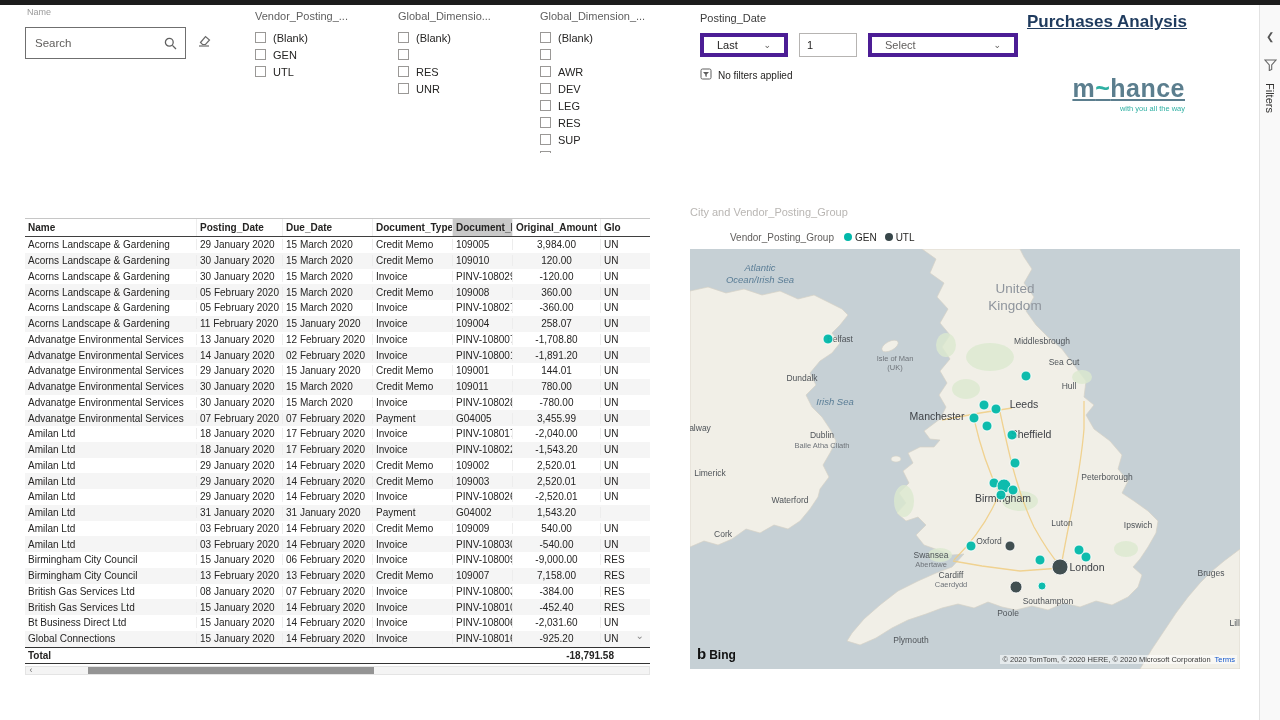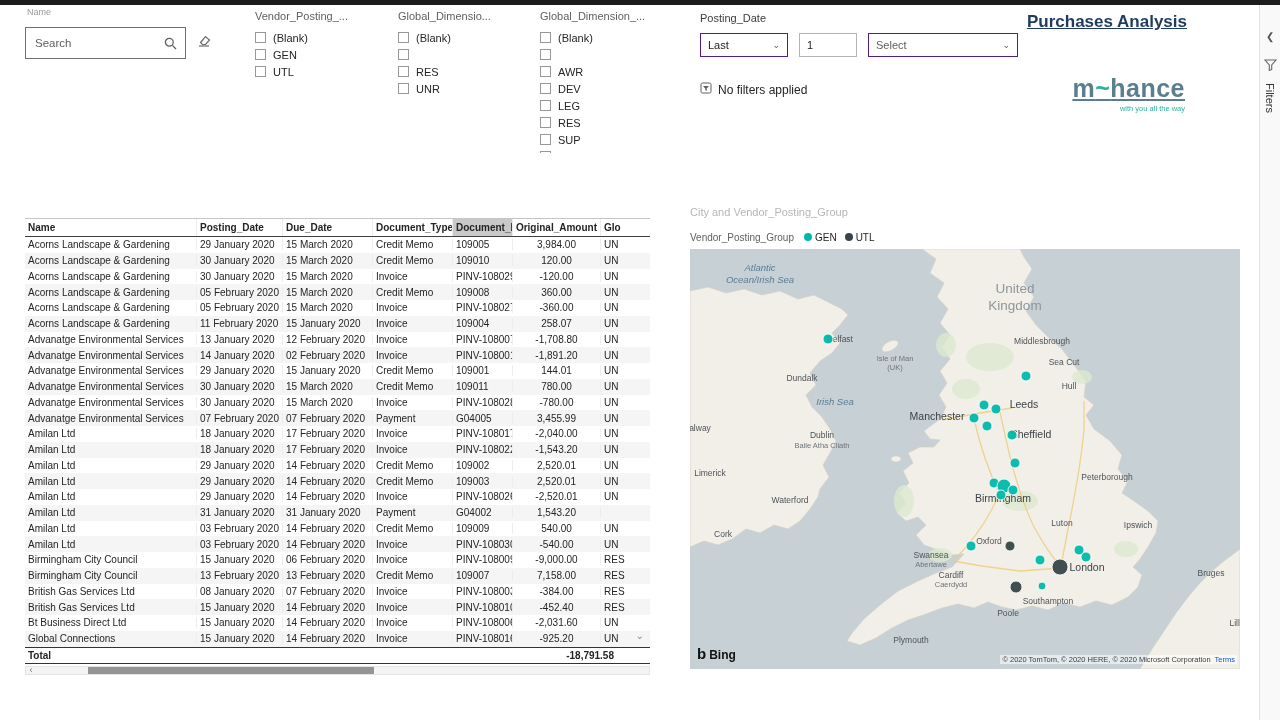--- a/index.html
+++ b/index.html
@@ -22,25 +22,25 @@
   .slicer-items { }
   .slicer[data-slicer="2"] .slicer-items { height:124px; overflow:hidden; }
   .slicer-item { display:flex; align-items:center; height:17px; }
   .cb { width:11px; height:11px; border:1px solid #9a9896; background:#fff; margin-right:7px; flex:none; }
   .cb-label { font-size:11px; color:#252423; white-space:nowrap; }
 
   
   .pd { position:absolute; left:700px; top:12px; }
   .pd-label { font-size:11px; color:#3b3b3b; margin-bottom:9px; }
   .pd-controls { display:flex; gap:11px; }
-  .pd-dd { width:88px; height:24px; border:1px solid #4c1d95; background:#fff; display:flex; align-items:center; justify-content:space-between; padding:0 7px; font-size:11px; color:#252423; }
+  .pd-dd { width:88px; height:24px; border:4px solid #4c1d95; background:#fff; display:flex; align-items:center; justify-content:space-between; padding:0 13px; font-size:11px; color:#252423; }
   .pd-dd.wide { width:150px; color:#605e5c; }
   .pd-input { width:58px; height:24px; border:1px solid #b6b4b2; background:#fff; display:flex; align-items:center; padding:0 7px; font-size:11px; color:#252423; }
   .chev { color:#605e5c; font-size:9px; }
-  .pd-status { display:flex; align-items:center; gap:6px; margin-top:25px; font-size:12px; color:#252423;text-align:center; }
+  .pd-status { display:flex; align-items:center; gap:6px; margin-top:11px; font-size:10px; color:#252423;text-align:center; }
 
   
   .report-title { position:absolute; top:12px; right:93px; font-size:17px; font-weight:600; color:#1f3b5e; text-decoration:underline; }
   .logo { position:absolute; top:76px; right:95px; text-align:right; }
   .logo-text { font-size:25px; font-weight:600; color:#5b7e8e; letter-spacing:.5px; line-height:1;text-decoration:underline; }
   .logo-text .tilde { color:#2fb0a3; }
   .logo-tagline { font-size:7.5px; color:#2fb0a3; margin-top:3px; }
 
   
   .fpane { position:absolute; top:5px; right:0; bottom:0; width:21px; background:#f9f9f9; border-left:1px solid #e2e2e2; }
@@ -65,21 +65,21 @@
   .tamount { width:420px; text-align:right; }
   .scroll-down { position:absolute; right:6px; top:412px; font-size:10px; color:#8a8a8a; cursor:pointer; }
   .hscroll { position:relative; margin-top:2px; width:625px; height:9px; background:#f4f4f4; border:1px solid #e4e4e4; }
   .hscroll-arrow { position:absolute; left:0; top:0; width:10px; height:7px; font-size:9px; line-height:7px; color:#6e6e6e; text-align:center; cursor:pointer; }
   .hscroll-thumb { position:absolute; left:62px; top:0; width:286px; height:7px; background:#949494; cursor:grab; }
 
   
   .mapviz { position:absolute; left:690px; top:206px; width:552px; height:472px; }
   .map-title { font-size:11px; color:#b9b6b3; height:16px; }
   .map-legend { display:flex; align-items:center; gap:10px; margin-top:8px; font-size:10px; height:14px; }
-  .legend-title { color:#605e5c; }
+  .legend-title { color:#605e5c;margin-left:40px; }
   .legend-item { display:flex; align-items:center; gap:3px; color:#252423; }
   .legend-dot { width:8px; height:8px; border-radius:50%; display:inline-block; }
   .map-canvas { position:relative; margin-top:5px; width:550px; height:420px; overflow:hidden; }
   .map-canvas svg { position:absolute; left:0; top:0; }
   .ml { fill:#4f5459; }
   .ml.water { fill:#5a7d96; font-style:italic; font-size:9.5px; }
   .ml.country { fill:#8f959d; font-size:13.5px; }
   .ml.city { fill:#3f4247; font-size:10.5px; }
   .ml.town { font-size:8.5px; }
   .ml.small { fill:#6f747a; font-size:7.5px; }

